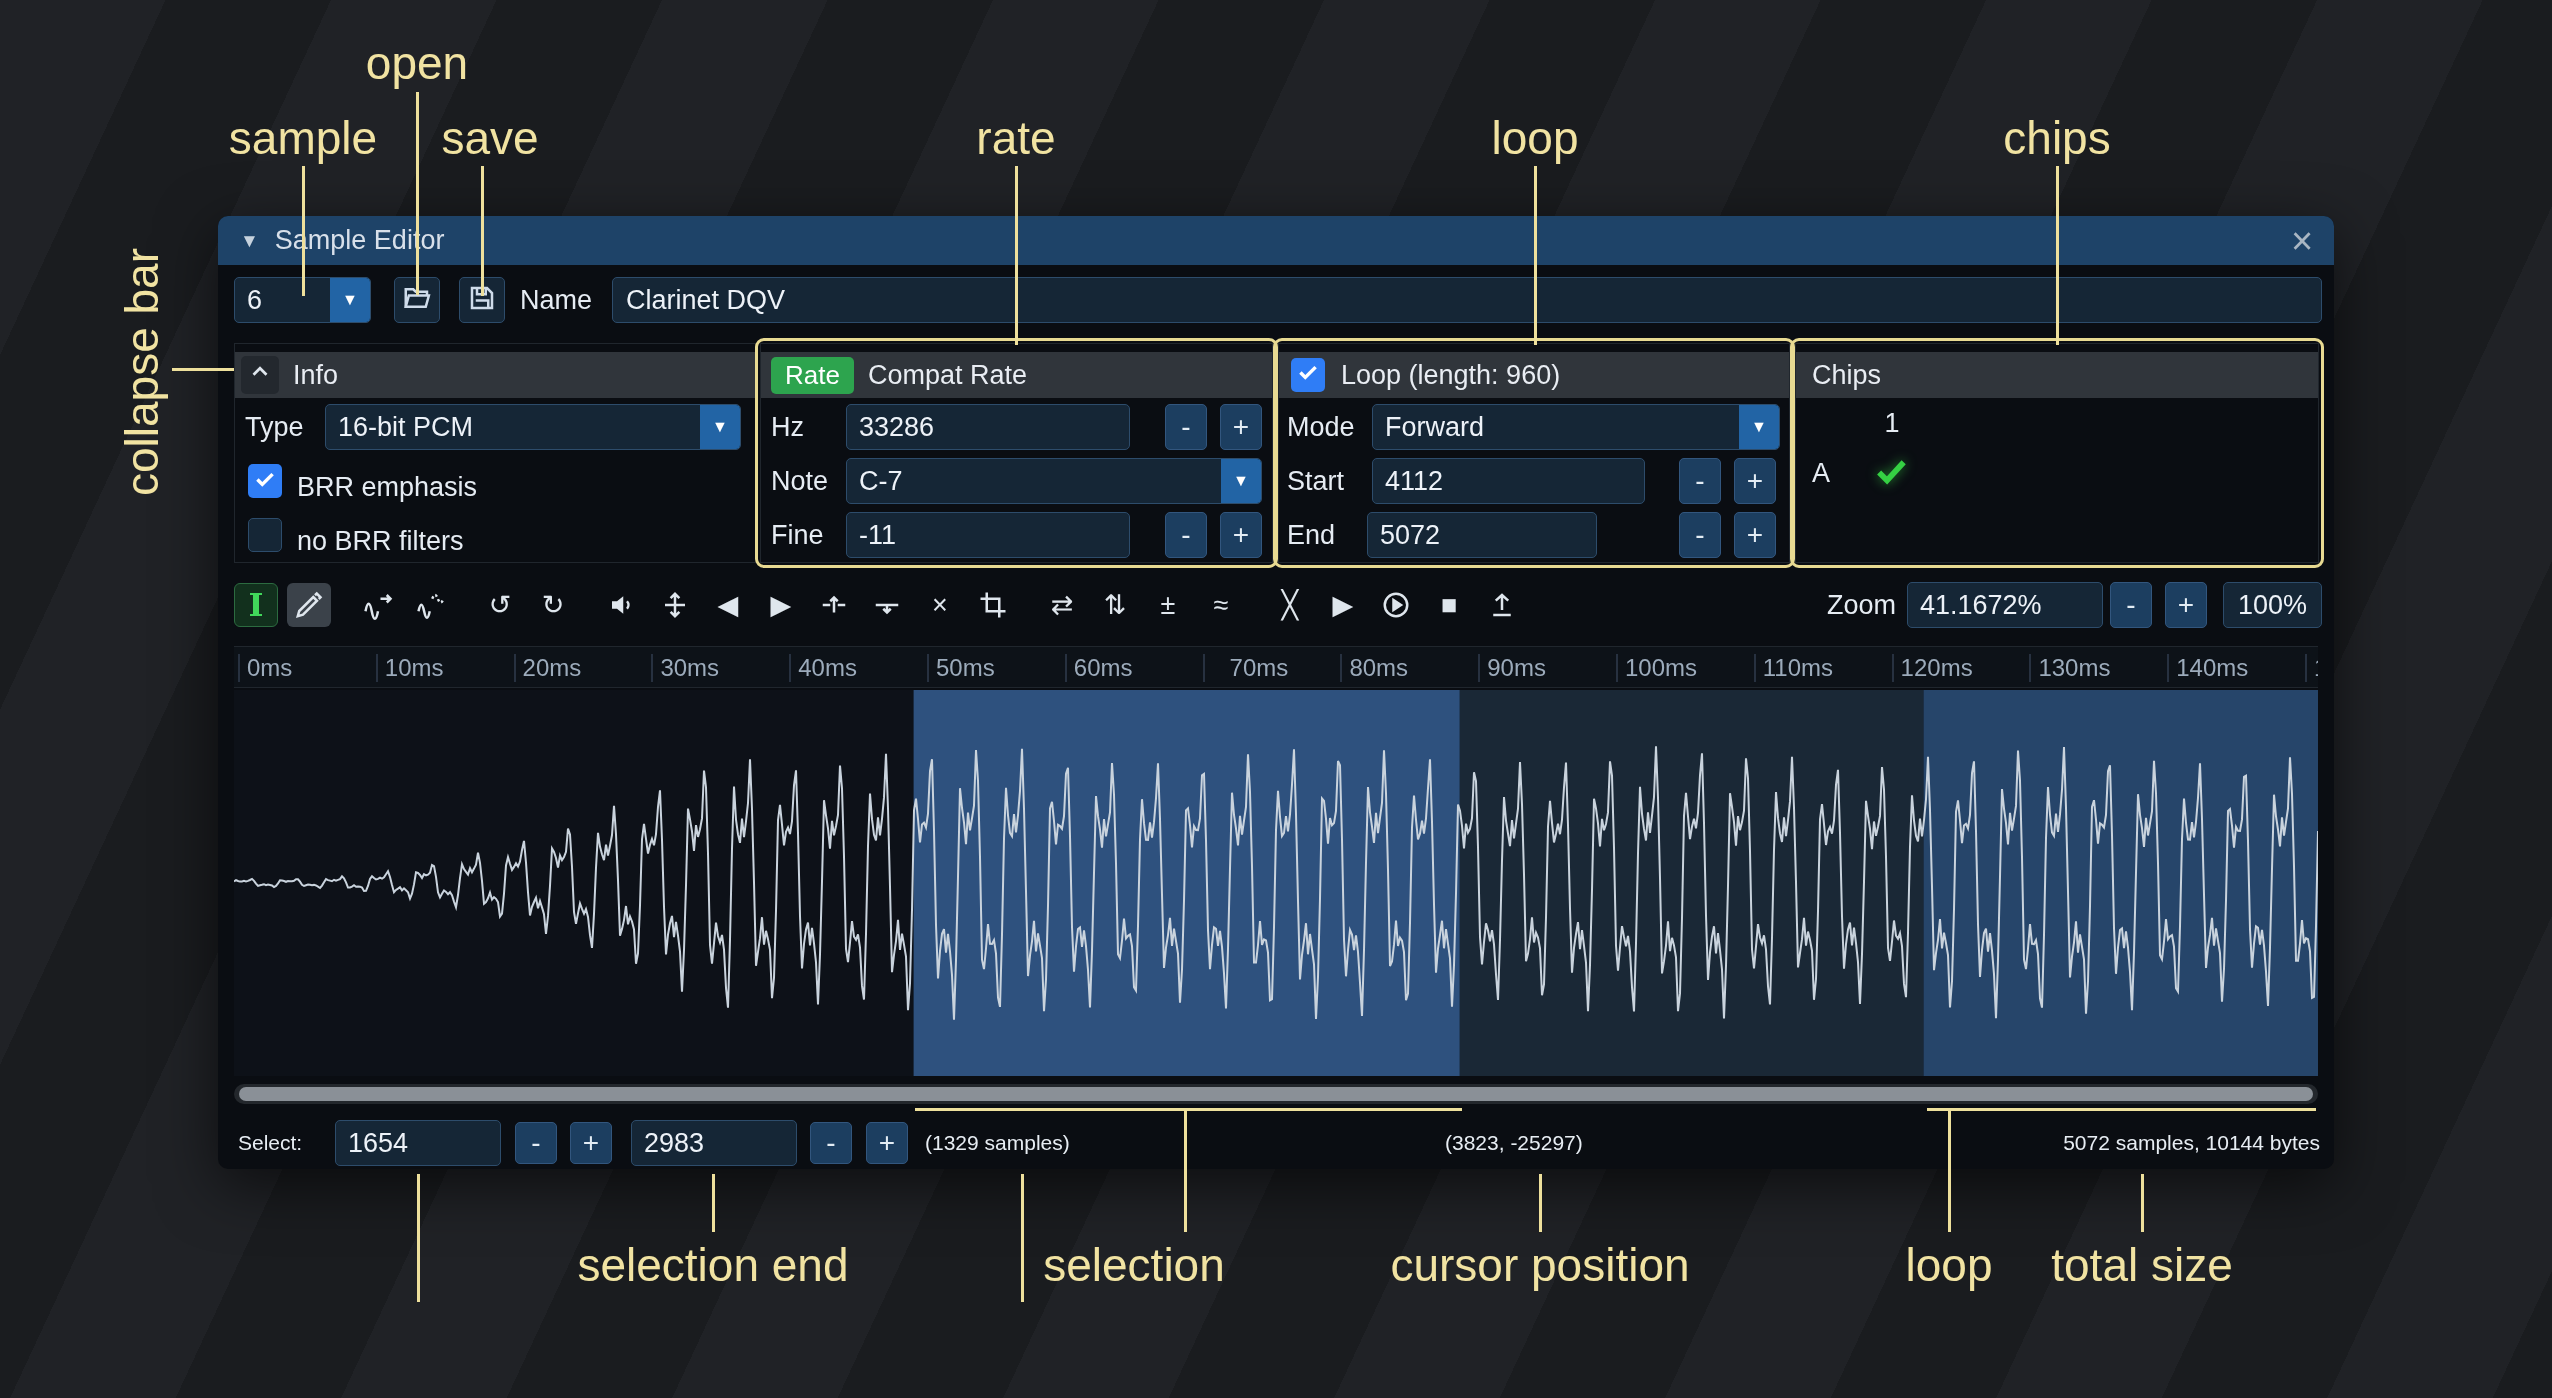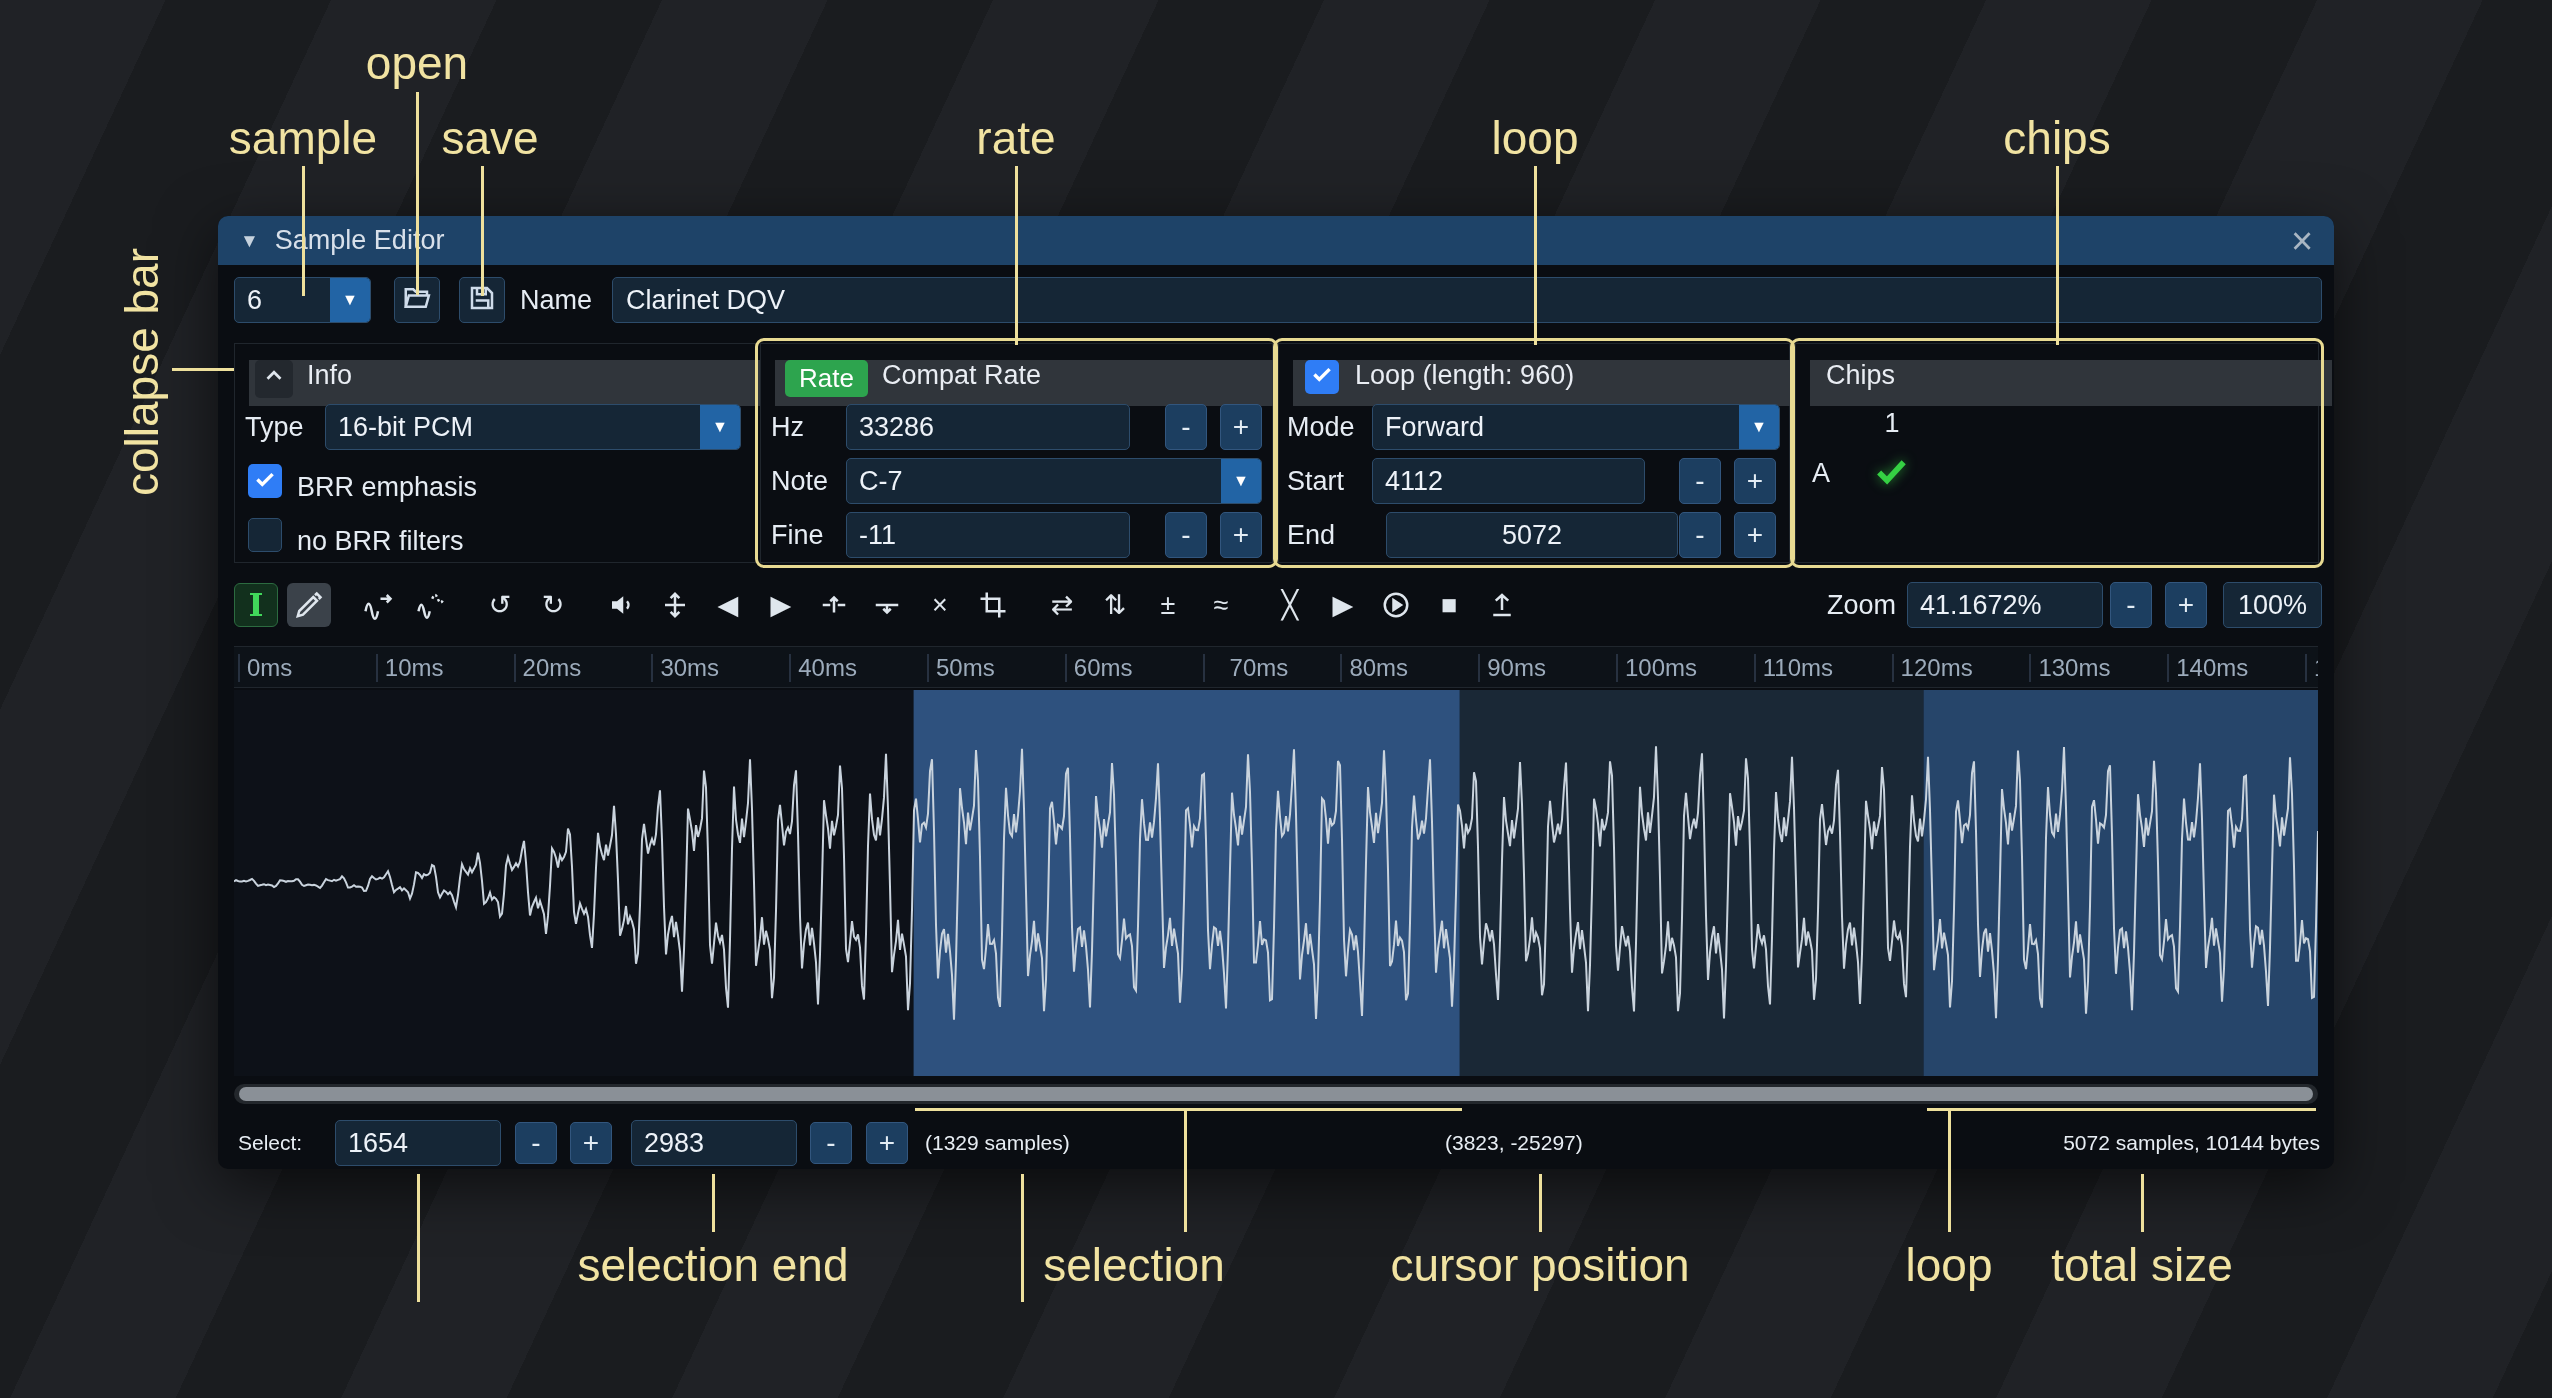--- a/index.html
+++ b/index.html
@@ -24,22 +24,22 @@
   .combo-arrow{position:absolute;top:0;right:0;width:40px;height:44px;background:#2264a5;
                border-radius:0 4px 4px 0;display:flex;align-items:center;justify-content:center;
                color:#fff;font-size:16px;}
   .sp{position:absolute;width:42px;height:46px;background:#1c3e60;border:1px solid #32567e;border-radius:5px;
       color:#e3ecf4;font-size:28px;display:flex;align-items:center;justify-content:center;box-sizing:border-box;}
   .btn46{position:absolute;width:46px;height:46px;background:#152636;border:1px solid #2d4c6b;border-radius:5px;
          display:flex;align-items:center;justify-content:center;box-sizing:border-box;color:#cfdceb;}
   .btn46 svg{width:30px;height:30px;}
   
   .panel{position:absolute;top:127px;height:220px;background:#0a0d12;border:1px solid #20262d;box-sizing:border-box;}
-  .phead{position:absolute;left:0;top:16px;width:100%;height:46px;background:#30353b;color:#e9edf3;font-size:27px;
-         display:flex;align-items:flex-start;box-sizing:border-box;margin-left:14px;}
+  .phead{position:absolute;left:0;top:8px;width:100%;height:46px;background:#30353b;color:#e9edf3;font-size:27px;
+         display:flex;align-items:center;box-sizing:border-box;}
   .collapse-btn{width:38px;height:38px;margin-left:6px;background:#23282e;border-radius:5px;display:flex;
                 align-items:center;justify-content:center;color:#dfe6ed;}
   .collapse-btn svg{width:26px;height:26px;}
   .cb{width:34px;height:34px;border-radius:5px;box-sizing:border-box;display:flex;align-items:center;justify-content:center;}
   .cb.on{background:#2f7df6;}
   .cb.off{background:#152636;border:1px solid #2d4c6b;}
   .cb svg{width:26px;height:26px;}
   .badge{background:#2da44e;color:#fff;border-radius:5px;padding:3px 14px;font-size:26px;margin-left:10px;}
   .hl{position:absolute;border:3px solid #e8da92;border-radius:9px;pointer-events:none;z-index:6;box-sizing:border-box;
       top:122px;height:230px;}
@@ -198,21 +198,21 @@
       <div class="lbl" style="left:8px;top:60px;">Mode</div>
       <div class="field" style="left:93px;top:60px;width:408px;">
         <span>Forward</span>
         <span class="combo-arrow">▼</span>
       </div>
       <div class="lbl" style="left:8px;top:114px;">Start</div>
       <div class="field" style="left:93px;top:114px;width:273px;">4112</div>
       <div class="sp" style="left:400px;top:114px;">-</div>
       <div class="sp" style="left:455px;top:114px;">+</div>
       <div class="lbl" style="left:8px;top:168px;">End</div>
-      <div class="field" style="left:107px;top:168px;width:292px;text-align:center;">5072</div>
+      <div class="field" style="left:88px;top:168px;width:230px;">5072</div>
       <div class="sp" style="left:400px;top:168px;">-</div>
       <div class="sp" style="left:455px;top:168px;">+</div>
     </div>
 
     <div class="panel" style="left:1577px;width:524px;">
       <div class="phead">
         <span style="margin-left:16px;">Chips</span>
       </div>
       <div class="lbl" style="left:74px;top:56px;width:44px;text-align:center;">1</div>
       <div class="lbl" style="left:16px;top:106px;">A</div>

